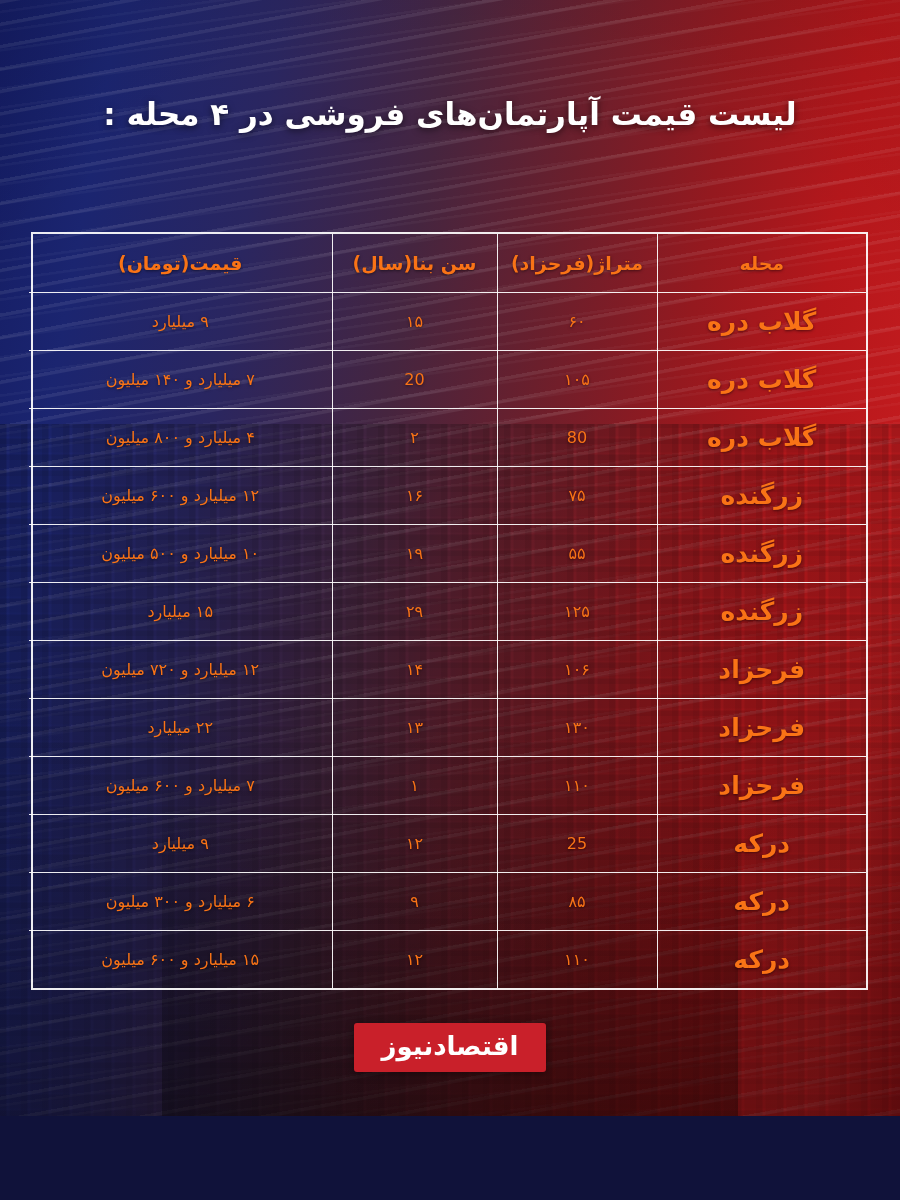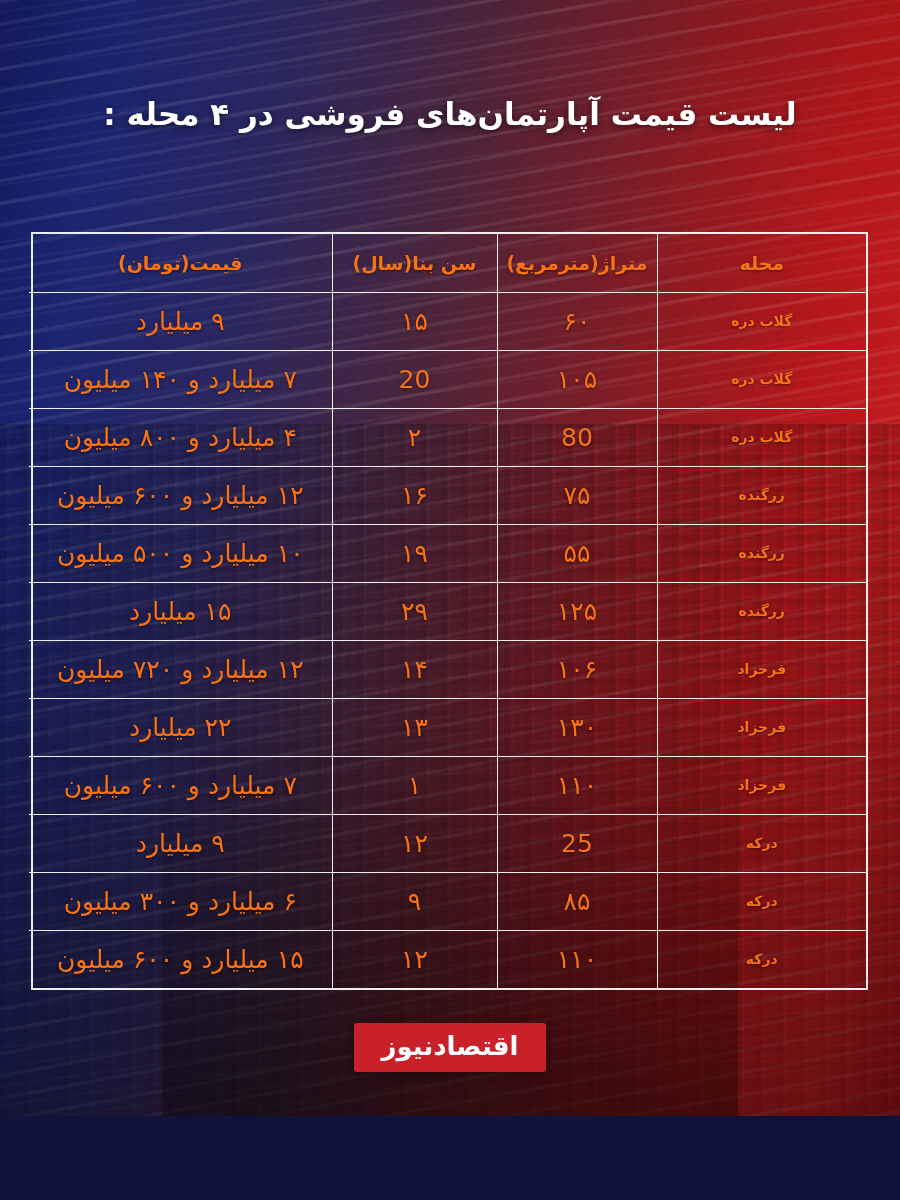--- a/index.html
+++ b/index.html
@@ -124,22 +124,22 @@
     color:#f97316;
     text-align:center;
     vertical-align:middle;
     border:1px solid rgba(255,255,255,.92);
     padding:2px 6px;
     box-sizing:border-box;
     background:transparent;
     text-shadow:0 1px 3px rgba(0,0,0,.5);
   }
   th{font-size:19px;font-weight:bold;}
-  td{font-size:25px;font-weight:normal;}
-  td.nb{font-weight:bold;font-size:14px;}
+  td{font-size:16px;font-weight:normal;}
+  td.nb{font-weight:bold;font-size:25px;}
   
   tr:first-child th{border-top:none;}
   tr:last-child td{border-bottom:none;}
   th:first-child,td:first-child{border-right:none;}
   th:last-child,td:last-child{border-left:none;}
 
   col.c-neighborhood{width:209px;}
   col.c-area{width:160px;}
   col.c-age{width:165px;}
   col.c-price{width:303px;}
@@ -191,21 +191,21 @@
     <table>
       <colgroup>
         <col class="c-neighborhood">
         <col class="c-area">
         <col class="c-age">
         <col class="c-price">
       </colgroup>
       <thead>
         <tr>
           <th>محله</th>
-          <th>متراژ(مترمربع)</th>
+          <th>متراژ(فرحزاد)</th>
           <th>سن بنا(سال)</th>
           <th>قیمت(تومان)</th>
         </tr>
       </thead>
       <tbody id="table-body">
           <tr>
             <td class="nb">گلاب دره</td>
             <td>۶۰</td>
             <td>۱۵</td>
             <td>۹ میلیارد</td>

